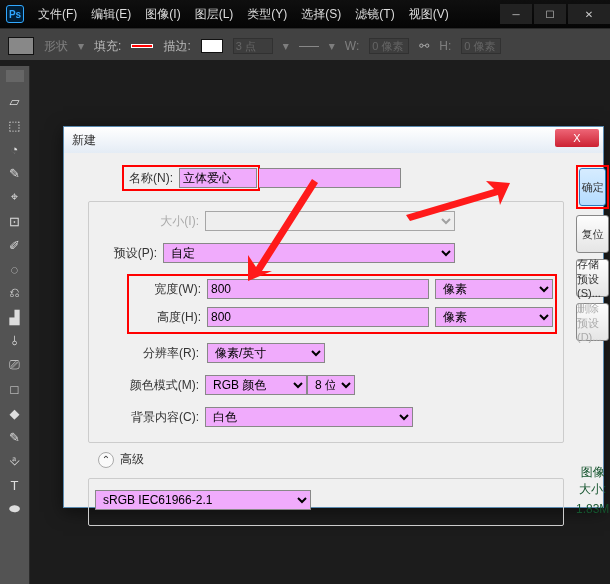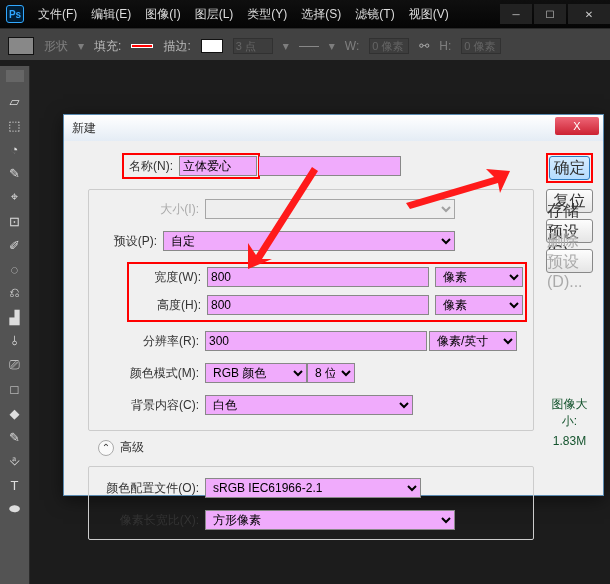--- a/index.html
+++ b/index.html
@@ -16,35 +16,35 @@
 .dim{opacity:.5}
 .redline{width:22px;height:4px;background:red;border:1px solid #fff}
 .whitebox{width:22px;height:14px;background:#fff;border:1px solid #111}
 .toolbar input.tbin{width:40px;background:#3a3a3a;border:1px solid #222;color:#888;font-size:11px;padding:1px 2px}
 .chain{color:#aaa}
 .work{position:absolute;top:60px;left:0;right:0;bottom:0;background:#1c1c1c}
 .leftdock{position:absolute;top:66px;left:0;width:30px;bottom:0;background:#535353;border-right:1px solid #2a2a2a}
 .lefttab{width:18px;height:12px;background:#666;margin:4px auto}
 .tools{padding-top:4px}
 .tool{width:24px;height:22px;margin:0 auto 2px;color:#ddd;font-size:13px;display:flex;align-items:center;justify-content:center}
-.dialog{position:absolute;top:114px;left:63px;width:541px;height:382px;background:#f0f0f0;border:1px solid #5a8ab0;box-shadow:0 4px 16px rgba(0,0,0,.5)}
+.dialog{position:absolute;top:126px;left:63px;width:541px;height:382px;background:#f0f0f0;border:1px solid #5a8ab0;box-shadow:0 4px 16px rgba(0,0,0,.5)}
 .dlgtitle{height:26px;background:linear-gradient(#fff,#e4ecf5);display:flex;align-items:center;padding-left:8px;font-size:12px;color:#333;position:relative}
 .dlgclose{position:absolute;right:4px;top:2px;width:44px;height:18px;background:linear-gradient(#e67,#c23);color:#fff;font-size:11px;border-radius:2px;display:flex;align-items:center;justify-content:center}
 .dlgbody{padding:12px 10px 12px 18px;display:flex;gap:12px;position:relative}
 .form{flex:1}
 .row{display:flex;align-items:center;margin-bottom:10px;min-height:22px}
 .lab{width:110px;text-align:right;color:#333;font-size:12px;padding-right:6px}
 .lab.dim2{color:#aaa}
 input.text,select.sel{border:1px solid #888;background:#f0abfc;font-size:12px;height:20px;padding:1px 3px}
 input.text{width:222px}
 .sel{width:206px}
 .inwid{width:102px}
-.inwid2{width:88px}
+.inwid2{width:118px}
 .side{width:112px;display:flex;flex-direction:column;gap:6px}
-.btn{height:24px;background:linear-gradient(#fdfdfd,#e5e5e5);border:1px solid #888;border-radius:3px;font-size:16px;color:#333;display:flex;align-items:center;justify-content:center}
+.btn{height:38px;background:linear-gradient(#fdfdfd,#e5e5e5);border:1px solid #888;border-radius:3px;font-size:11px;color:#333;display:flex;align-items:center;justify-content:center}
 .btn.ok{background:linear-gradient(#d6ecff,#b5dcff);border:1px solid #2a7abf}
 .btn.dis{color:#aaa}
 .isize{margin-top:117px;text-align:center;font-size:12px;color:#14532d}
 .isize div{margin-bottom:4px}
 .adv{display:flex;align-items:center;gap:6px;margin:8px 0 10px 16px;font-size:12px;color:#333}
 .chev{width:16px;height:16px;border:1px solid #aaa;border-radius:8px;font-size:10px;display:flex;align-items:center;justify-content:center;background:#fafafa}
 .fieldset{border:1px solid #ccc;border-radius:2px;padding:8px 6px 4px;margin-left:6px;position:relative}
 .arrow{position:absolute;pointer-events:none}
 svg.ar path{fill:#ff1a1a}
 </style>
@@ -148,47 +148,41 @@
           </div>
           <div class="row" style="margin-bottom:4px">
             <span class="lab" style="width:76px">高度(H):</span>
             <input class="text inwid" value="800" style="">
             <select class="sel inwid2" style="margin-left:6px"><option>像素</option></select>
           </div>
         </div>
 
         <div class="row">
           <span class="lab">分辨率(R):</span>
-          <input class="text inwid" value="300" style="">
           <select class="sel inwid2" style="margin-left:2px"><option>像素/英寸</option></select>
         </div>
         <div class="row">
           <span class="lab">颜色模式(M):</span>
           <select class="sel inwid"><option>RGB 颜色</option></select>
           <select class="sel" style="width:48px;"><option>8 位</option></select>
         </div>
         <div class="row">
           <span class="lab">背景内容(C):</span>
           <select class="sel" style="width:208px"><option>白色</option></select>
         </div>
       </div>
 
       <div class="adv">
         <span class="chev">⌃</span>
         <span>高级</span>
       </div>
 
       <div class="fieldset" style="padding-top:10px">
         <div class="row">
-          <span class="lab">颜色配置文件(O):</span>
           <select class="sel" style="width:216px"><option>sRGB IEC61966-2.1</option></select>
-        </div>
-        <div class="row" style="margin-bottom:4px">
-          <span class="lab">像素长宽比(X):</span>
-          <select class="sel" style="width:250px"><option>方形像素</option></select>
         </div>
       </div>
     </div>
 
     <div class="side">
       <div style="border:2px solid red;padding:1px">
           <div class="btn ok">确定</div>
         </div>
       <div class="btn">复位</div>
       <div class="btn">存储预设(S)...</div>

